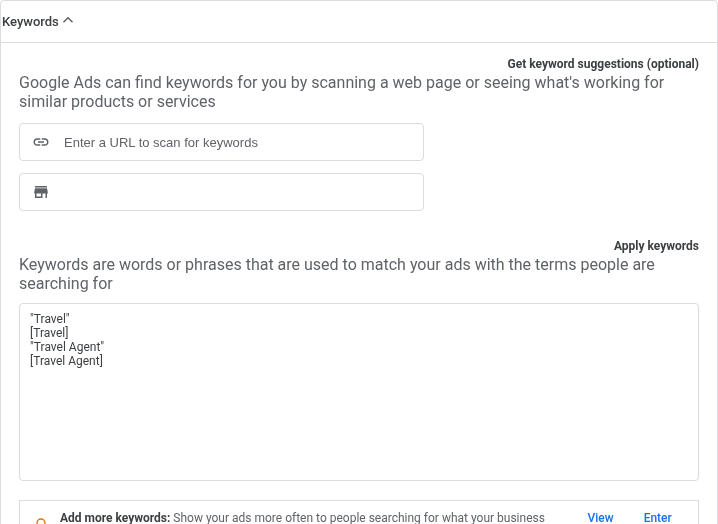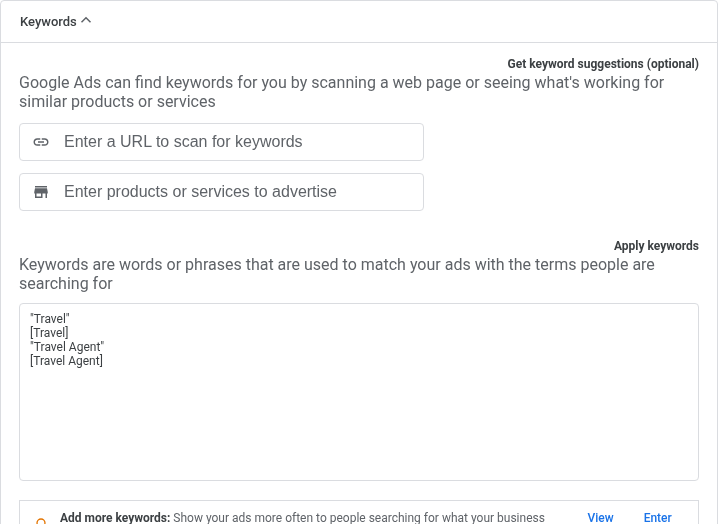--- a/index.html
+++ b/index.html
@@ -11,21 +11,21 @@
     width: 718px;
   }
   .card {
     border: 1px solid #dadce0;
     border-radius: 4px;
     background: #fff;
   }
   .card-header {
     display: flex;
     align-items: center;
-    padding: 10px 19px;
+    padding: 10px 1px;
     border-bottom: 1px solid #dadce0;
   }
   .card-title {
     font-size: 13px;
     font-weight: 500;
     color: #3c4043;
   }
   .chevron svg { width: 18px; height: 18px; stroke: #5f6368; fill:none; stroke-width:2;}
   .card-body { padding: 14px 18px 18px 18px; }
   .section-heading {
@@ -48,21 +48,21 @@
     border-radius: 4px;
     padding: 8px 12px;
     width: 405px;
     height: 38px;
   }
   .field .icon { color:#5f6368; display:flex; align-items:center;}
   .field .icon svg { width:18px; height:18px; fill:#5f6368;}
   .field input {
     border: none;
     outline: none;
-    font-size: 16px;
+    font-size: 13px;
     color: #3c4043;
     width: 100%;
     background: transparent;
   }
   .field input::placeholder{ color:#5f6368;}
   .enter-kw-block { margin-top: 28px; }
   .kw-textarea {
     margin-top: 10px;
     width: 100%;
     height: 178px;
@@ -133,21 +133,20 @@
         </span>
         <input type="text" placeholder="Enter a URL to scan for keywords" style="">
       </div>
 
       <div class="field">
         <span class="icon">
           <svg viewBox="0 0 24 24">
               <path d="M20 4H4v2h16V4zm1 10v-2l-1-5H4l-1 5v2h1v6h10v-6h4v6h2v-6h1zm-9 4H6v-4h6v4z"></path>
             </svg>
         </span>
-        <input type="text" placeholder="Enter products or services to advertise" style="">
       </div>
     </div>
 
     <div class="enter-kw-block">
       <div class="section-heading">Apply keywords</div>
       <div class="section-sub">Keywords are words or phrases that are used to match your ads with the terms people are searching for</div>
       <textarea class="kw-textarea" style="">"Travel"
 [Travel]
 "Travel Agent"
 [Travel Agent]</textarea>

